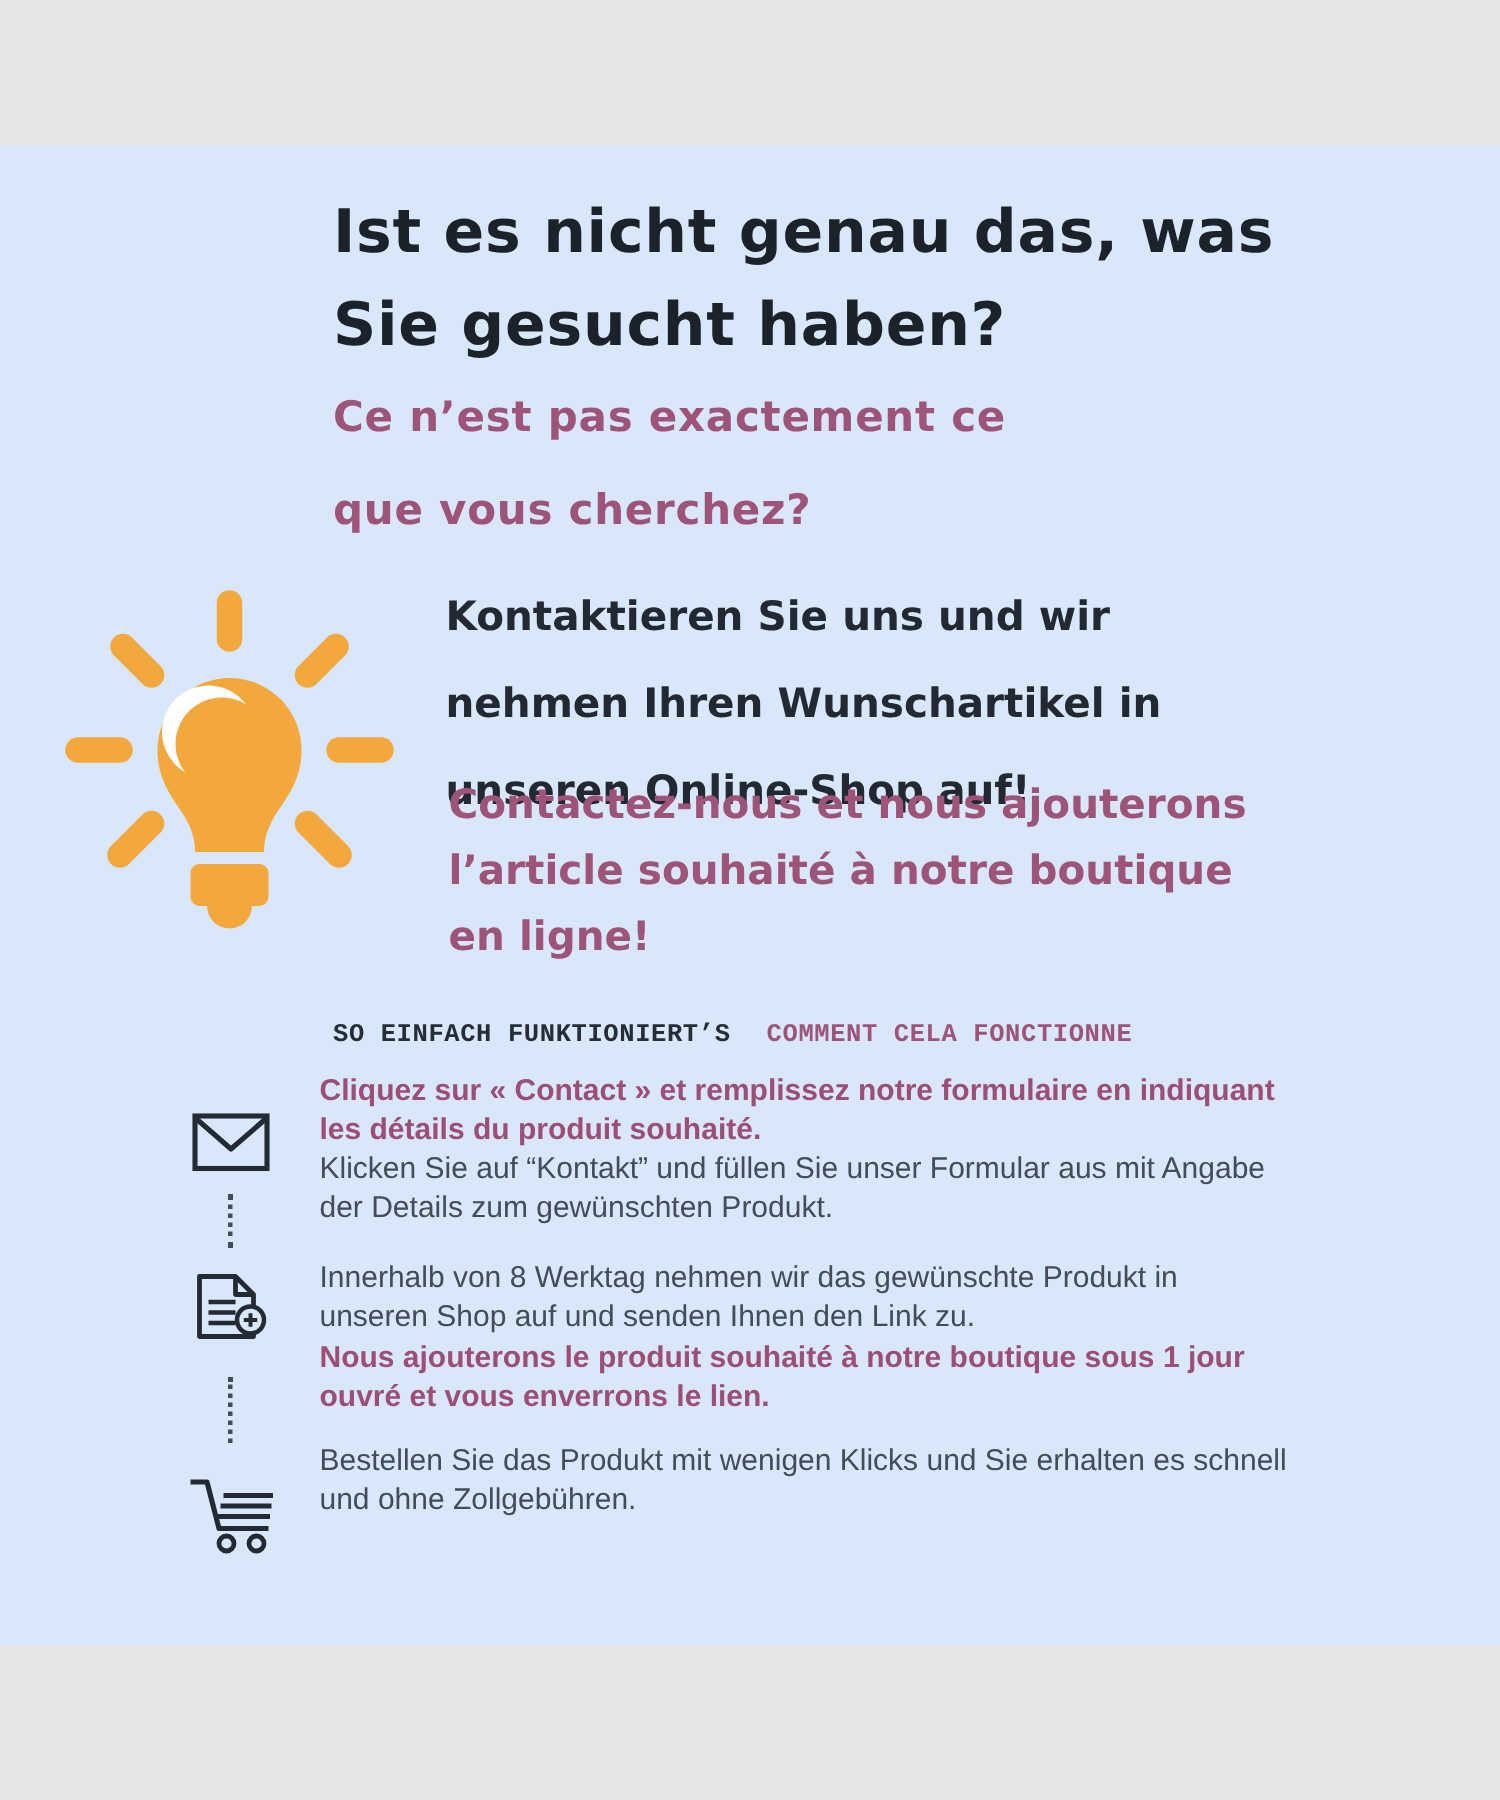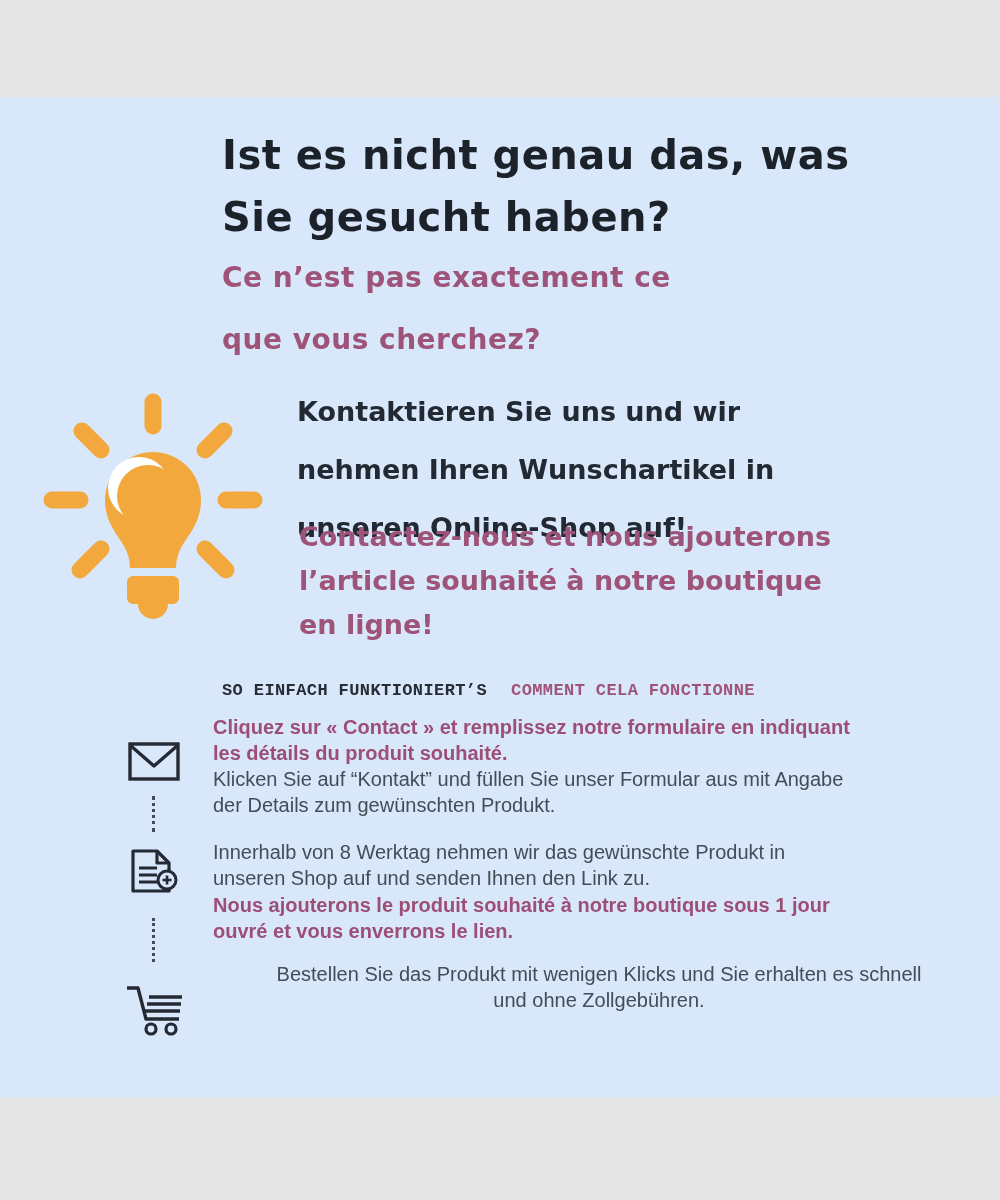--- a/index.html
+++ b/index.html
@@ -24,21 +24,21 @@
   .labels-row{left:210px;top:681px;display:flex;gap:24px;
               font-family:Liberation Mono, monospace;font-size:17px;font-weight:bold;
               letter-spacing:0.4px;margin-left:12px;}
   .label-de{color:#272d36;}
   .label-fr{color:#9e5379;}
 
   .step-text{left:213px;width:772px;font-family:"Liberation Sans",sans-serif;
              font-size:20px;line-height:26px;}
   .step-de{color:#434c57;font-weight:400;}
   .step-fr{color:#9c4e76;font-weight:bold;margin-top:1px;}
-  .step1{top:713px;} .step2{top:839px;} .step3{top:961px;text-align:center;}
+  .step1{top:713px;} .step2{top:839px;} .step3{top:961px;}
 
   .icon{color:#242a33;}
   .icon-envelope{left:128px;top:742px;}
   .icon-document{left:127px;top:848px;}
   .icon-cart{left:124px;top:984px;}
 
   .dotted{width:0;border-left:3px dotted #424b56;}
   .dotted1{left:152px;top:796px;height:36px;}
   .dotted2{left:152px;top:918px;height:44px;}
 </style>

